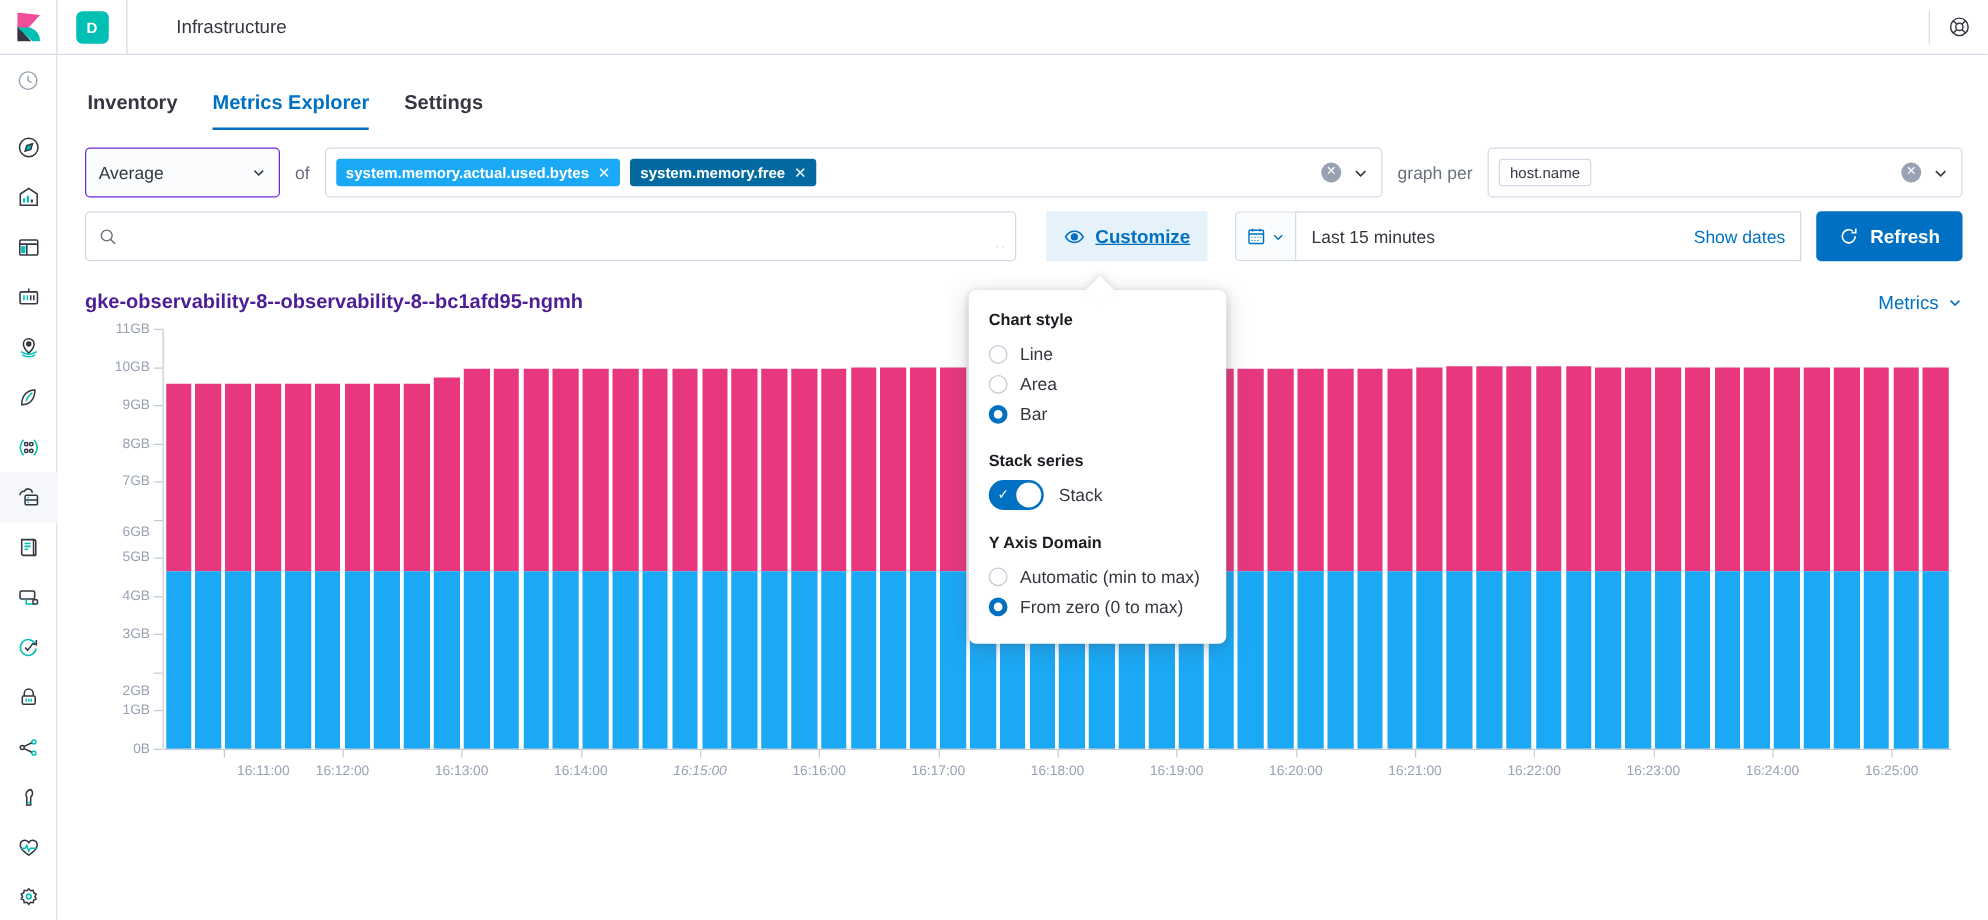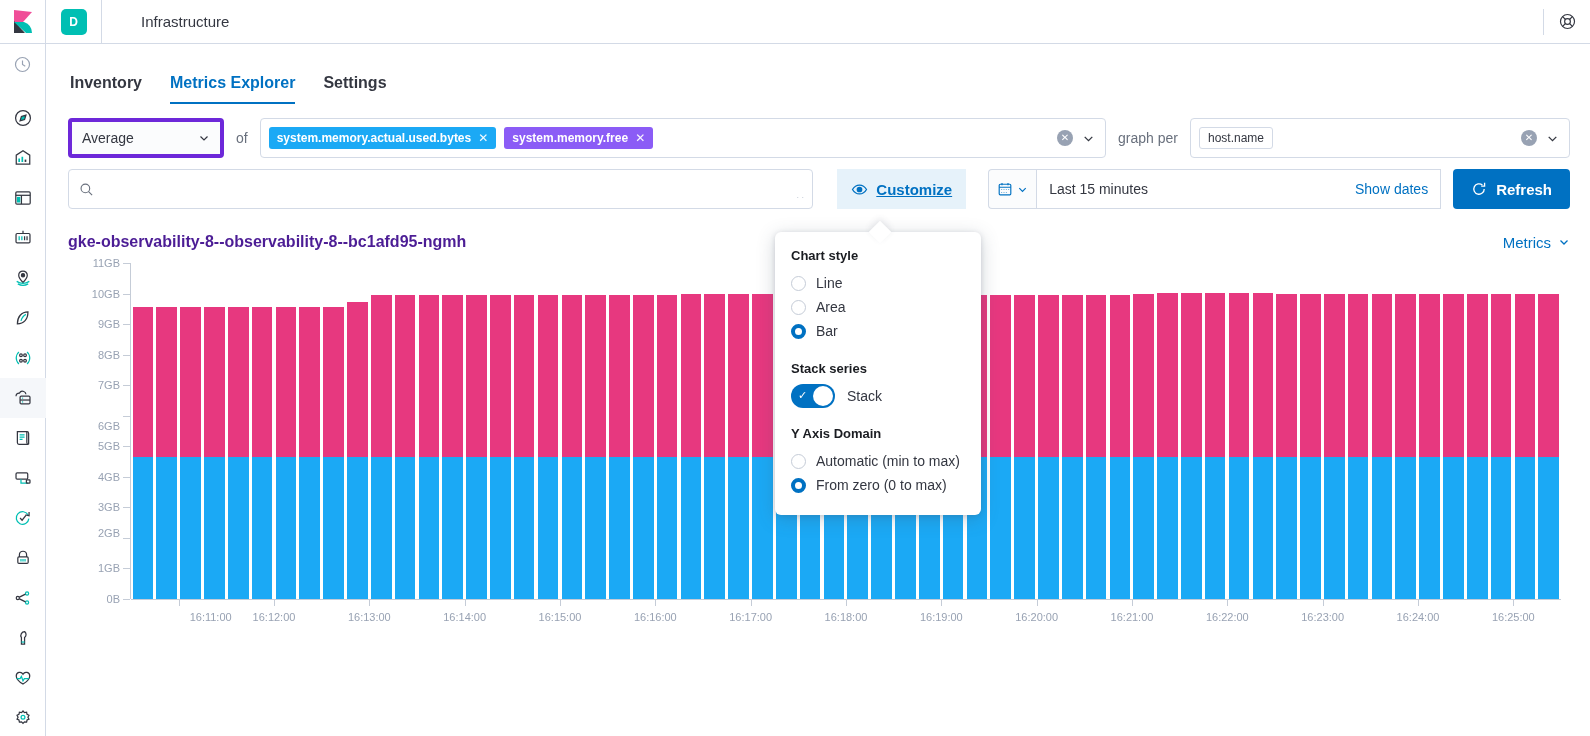--- a/index.html
+++ b/index.html
@@ -58,21 +58,21 @@
     font-size: 16px; font-weight: 700; color: #343741; padding-bottom: 10px;
     border-bottom: 2px solid transparent;
   }
   .tab.active { color: #0071c2; border-bottom-color: #0071c2; }
 
   
   .filters { padding: 14px 20px 0 22px; }
   .row1 { display: flex; align-items: center; gap: 0; }
 
   .aggr-select {
-    width: 156px; height: 40px; border: 4px solid #6d28d9; border-radius: 4px;
+    width: 156px; height: 40px; border: 1px solid #6d28d9; border-radius: 4px;
     background: #fbfcfd; display: flex; align-items: center; padding: 0 10px;
     font-size: 14px; color: #343741; justify-content: space-between;
   }
   .of-label { font-size: 14px; color: #69707d; margin: 0 12px; }
   .metric-combo {
     flex: 1; height: 40px; border: 1px solid #d3dae6; border-radius: 4px; background: #fff;
     display: flex; align-items: center; padding: 0 8px; gap: 8px; min-width: 0;
   }
   .pill {
     height: 22px; border-radius: 3px; color: #fff; font-size: 12px; font-weight: 700;
@@ -354,21 +354,21 @@
             <path d="M2.5,4.5 L6,8 L9.5,4.5"></path>
           </svg>
       </div>
       <div class="of-label">of</div>
 
       <div class="metric-combo">
         <span class="pill" style="background:#1ba9f5">
           <span>system.memory.actual.used.bytes</span>
           <span class="pill-x">✕</span>
         </span>
-        <span class="pill" style="background:#8b5cf6">
+        <span class="pill" style="background:#0369a1">
           <span>system.memory.free</span>
           <span class="pill-x">✕</span>
         </span>
         <span class="combo-tail">
           <span class="clear-circle">✕</span>
           <svg width="13" height="13" viewBox="0 0 12 12" fill="none" stroke="#343741" stroke-width="1.2">
               <path d="M2.5,4.5 L6,8 L9.5,4.5"></path>
             </svg>
         </span>
       </div>
@@ -438,21 +438,21 @@
         </svg>
     </div>
   </div>
 
   <div class="chart-area">
     <div class="yaxis" id="yaxis">
         <div class="ytick" style="top: 336px;">0B</div>
         <div class="ytick-mark" style="top: 336px;"></div>
         <div class="ytick" style="top: 305.455px;">1GB</div>
         <div class="ytick-mark" style="top: 305.455px;"></div>
-        <div class="ytick" style="top: 270px; margin-left: 24px;">2GB</div>
+        <div class="ytick" style="top: 290px; margin-left: 24px;">2GB</div>
         <div class="ytick-mark" style="top: 274.909px;"></div>
         <div class="ytick" style="top: 244.364px;">3GB</div>
         <div class="ytick-mark" style="top: 244.364px;"></div>
         <div class="ytick" style="top: 213.818px;">4GB</div>
         <div class="ytick-mark" style="top: 213.818px;"></div>
         <div class="ytick" style="top: 183.273px;">5GB</div>
         <div class="ytick-mark" style="top: 183.273px;"></div>
         <div class="ytick" style="top: 163px;">6GB</div>
         <div class="ytick-mark" style="top: 152.727px;"></div>
         <div class="ytick" style="top: 122.182px;">7GB</div>
@@ -833,21 +833,21 @@
       <div class="xline"></div>
     <div class="xtick" style="left: 47.6667px;"></div>
         <div class="xlabel" style="left: 47.6667px; margin-left: 32px;">16:11:00</div>
         <div class="xtick" style="left: 143px;"></div>
         <div class="xlabel" style="left: 143px;">16:12:00</div>
         <div class="xtick" style="left: 238.333px;"></div>
         <div class="xlabel" style="left: 238.333px;">16:13:00</div>
         <div class="xtick" style="left: 333.667px;"></div>
         <div class="xlabel" style="left: 333.667px;">16:14:00</div>
         <div class="xtick" style="left: 429px;"></div>
-        <div class="xlabel" style="left: 429px;">16:15:00</div>
+        <div class="xlabel" style="left: 429px; font-style: italic;">16:15:00</div>
         <div class="xtick" style="left: 524.333px;"></div>
         <div class="xlabel" style="left: 524.333px;">16:16:00</div>
         <div class="xtick" style="left: 619.667px;"></div>
         <div class="xlabel" style="left: 619.667px;">16:17:00</div>
         <div class="xtick" style="left: 715px;"></div>
         <div class="xlabel" style="left: 715px;">16:18:00</div>
         <div class="xtick" style="left: 810.333px;"></div>
         <div class="xlabel" style="left: 810.333px;">16:19:00</div>
         <div class="xtick" style="left: 905.667px;"></div>
         <div class="xlabel" style="left: 905.667px;">16:20:00</div>

